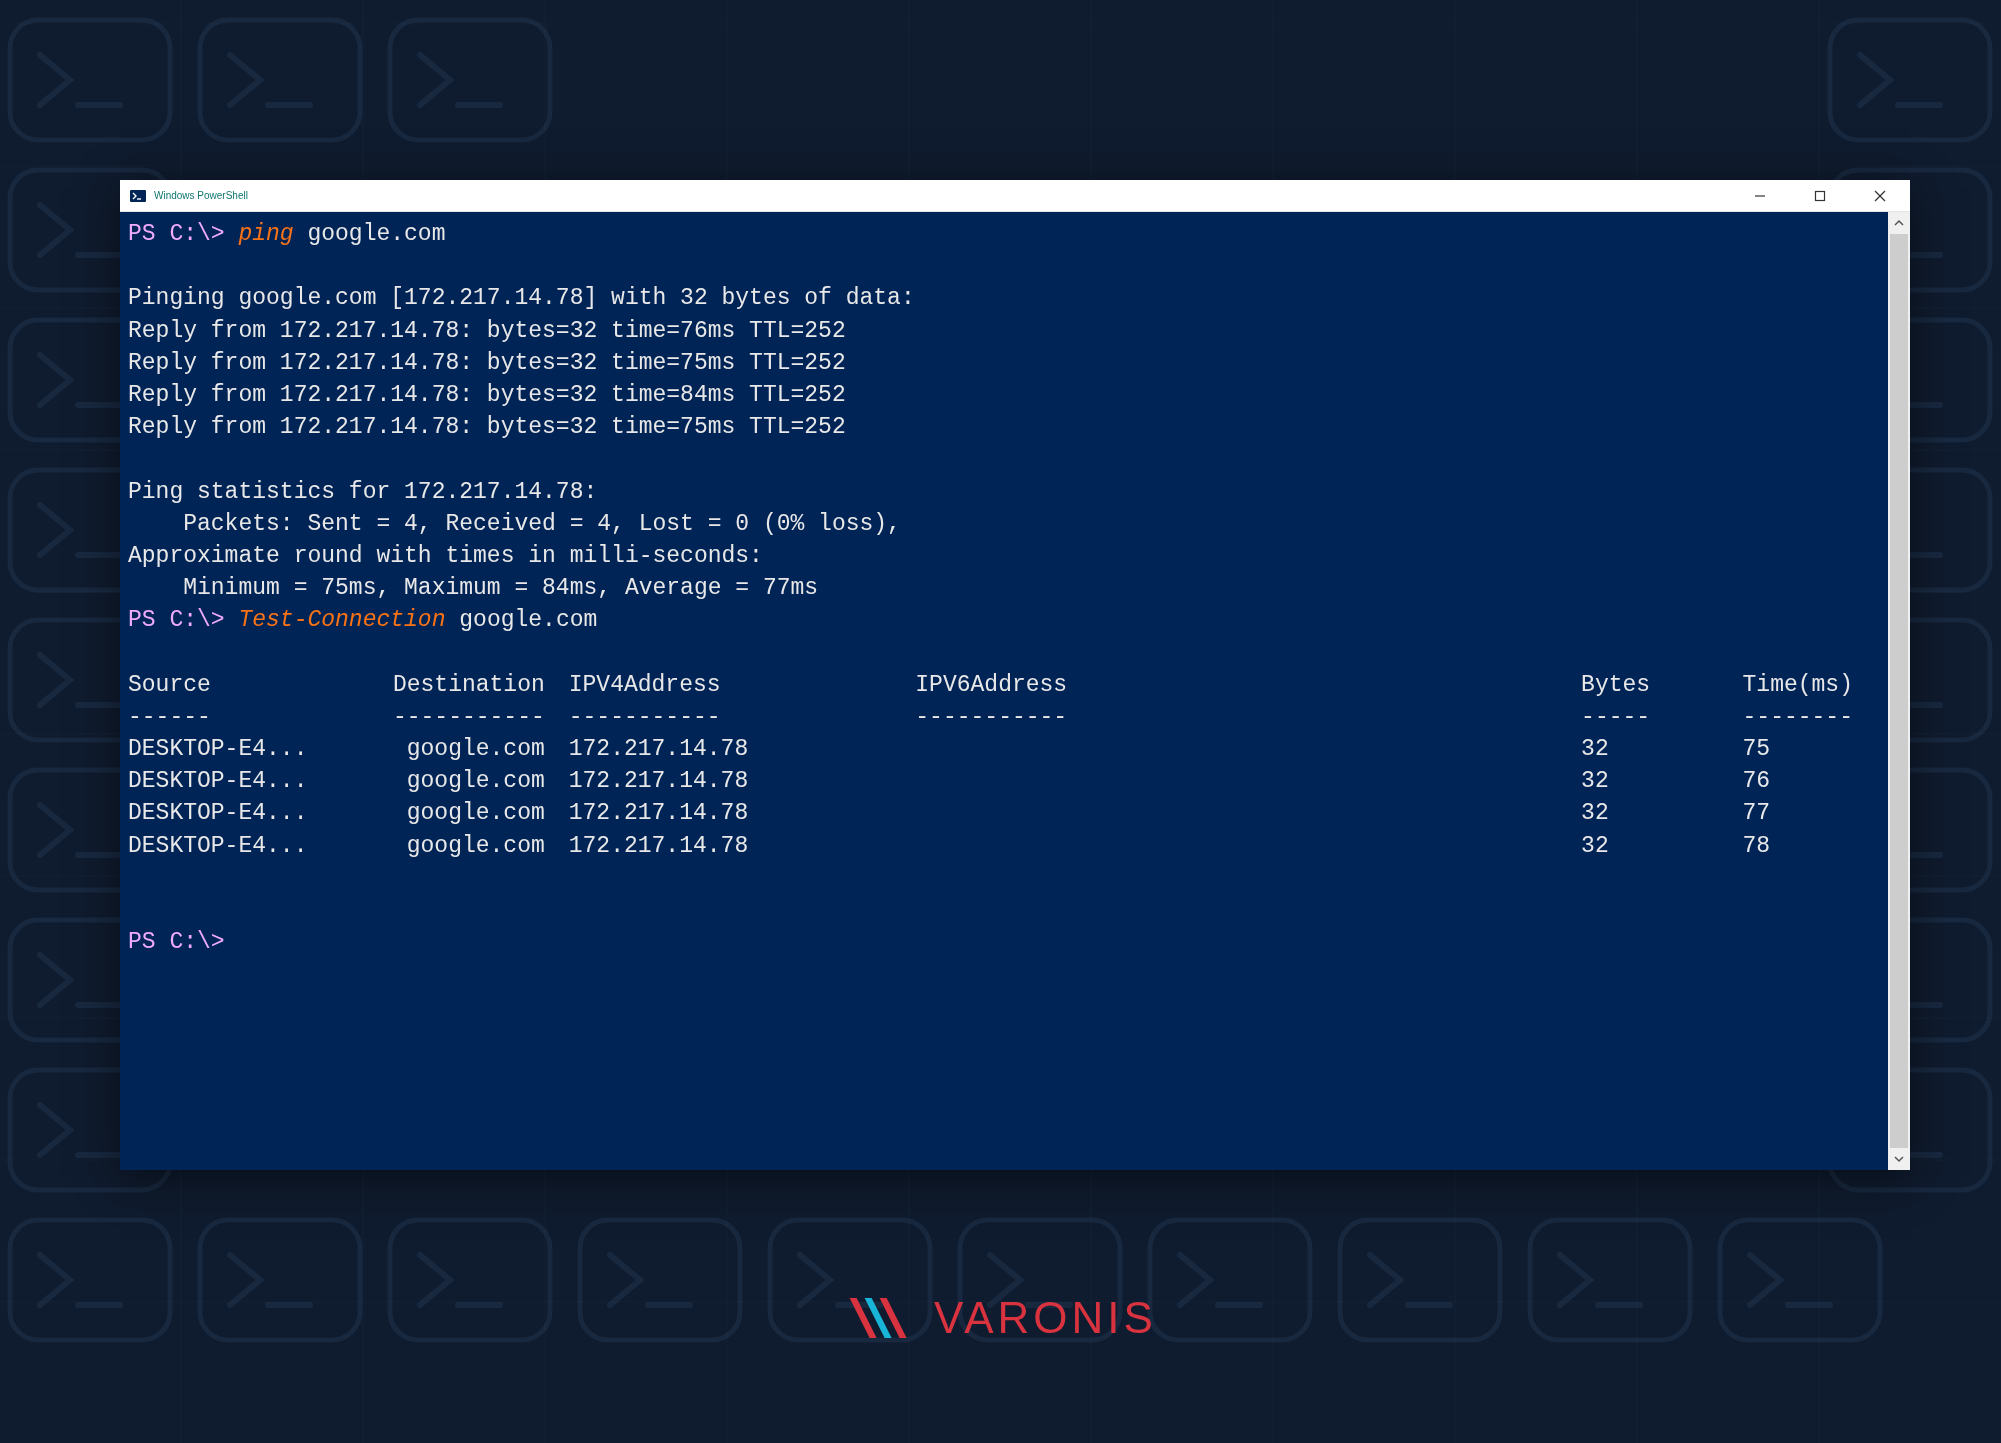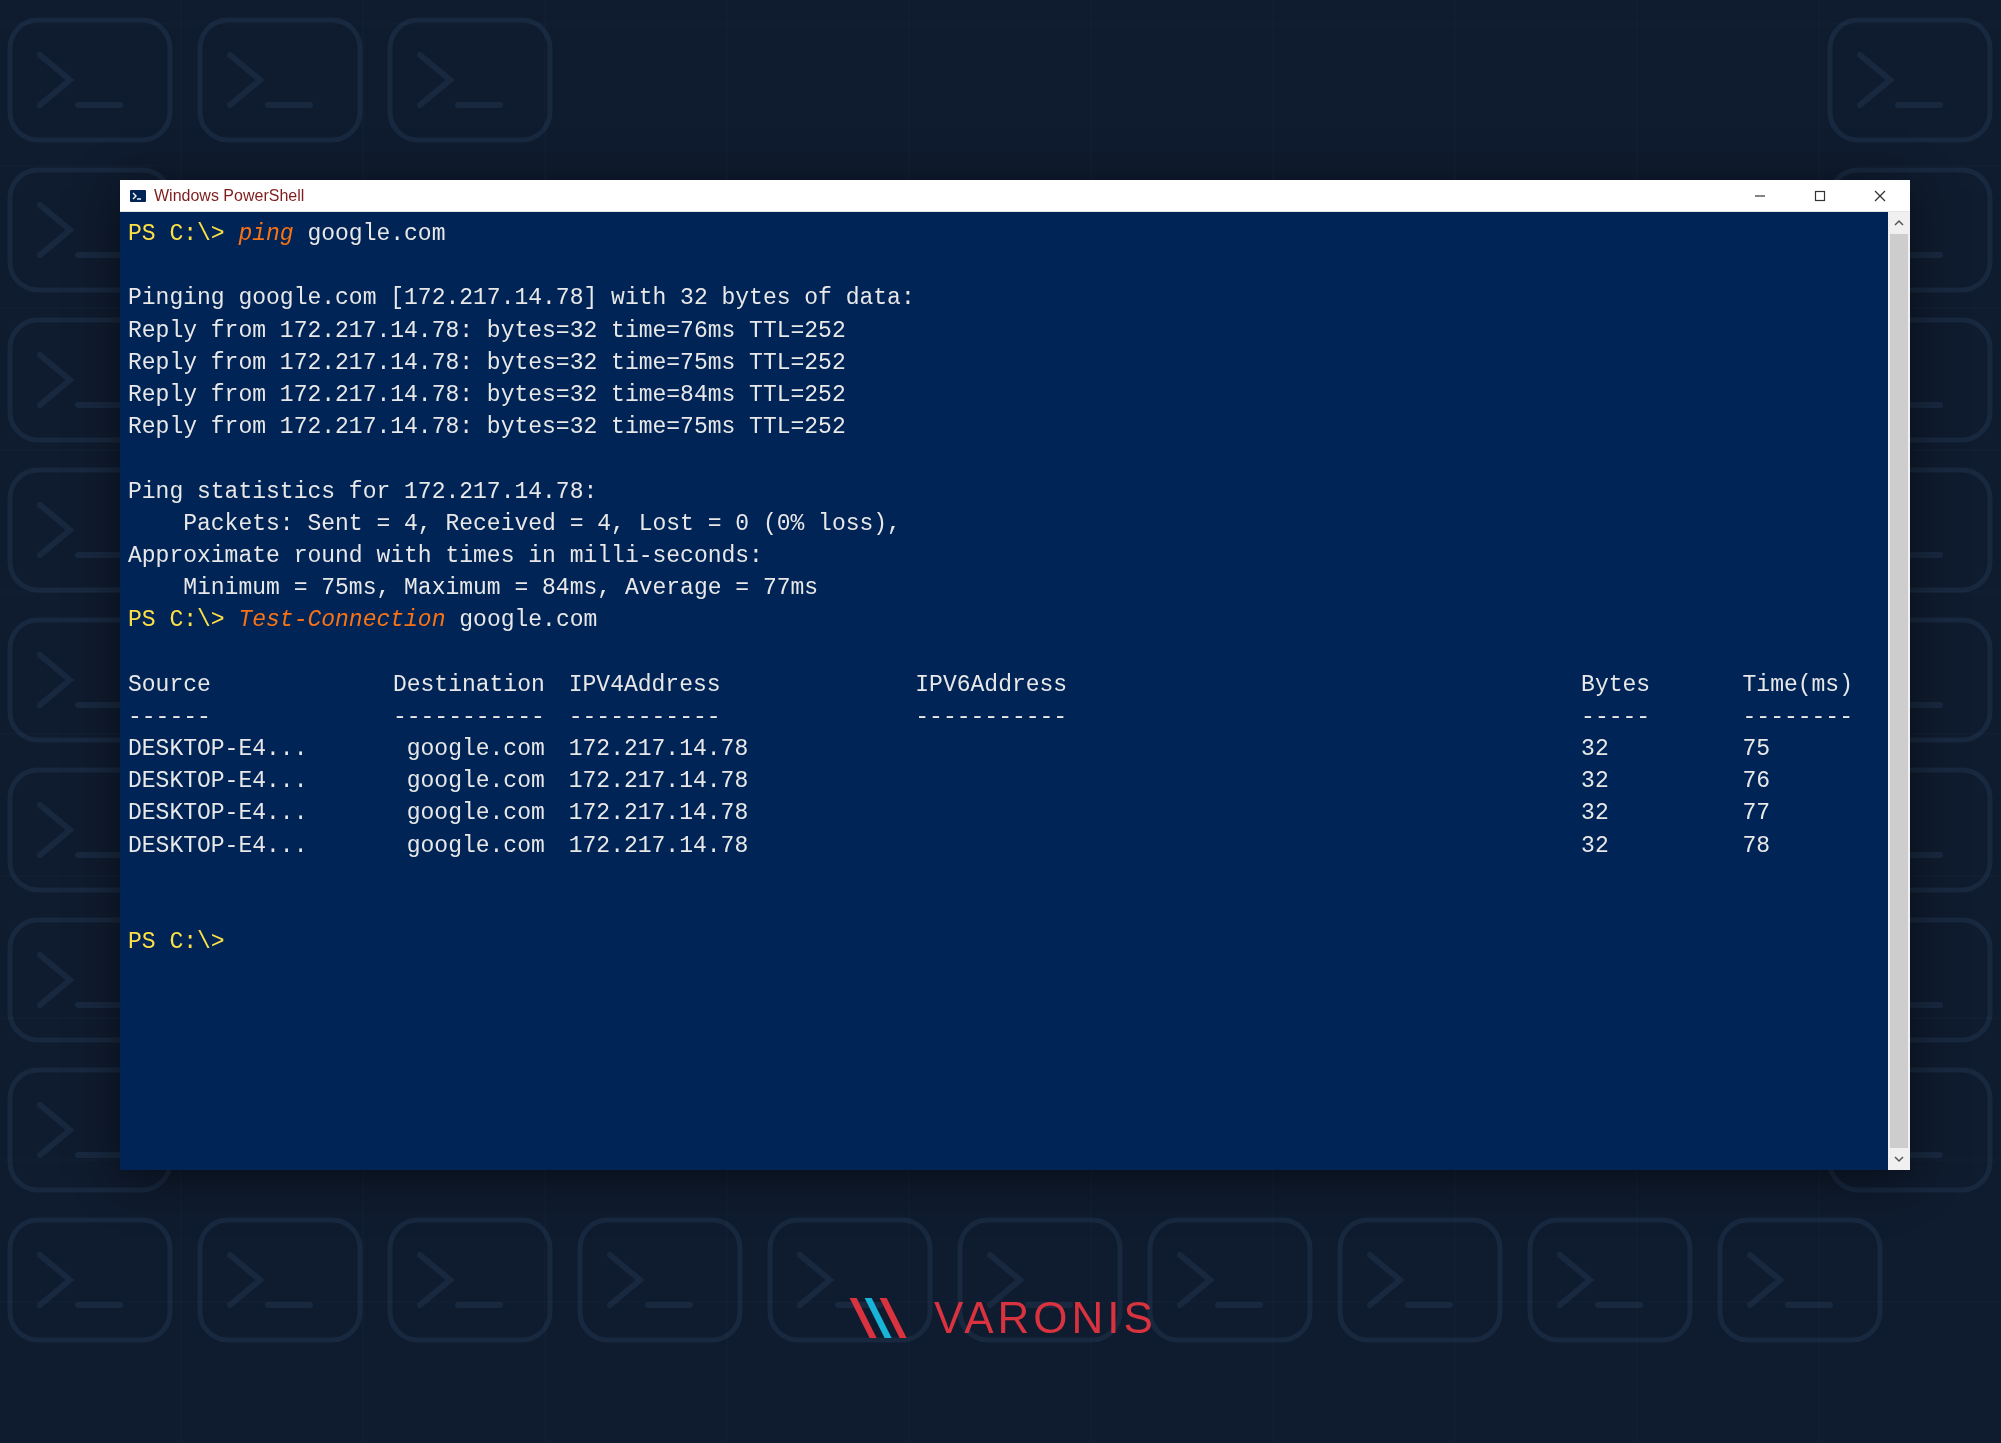--- a/index.html
+++ b/index.html
@@ -47,22 +47,22 @@
   }
   .titlebar-icon {
     width: 16px;
     height: 16px;
     margin: 0 8px 0 10px;
     display: inline-flex;
     align-items: center;
     justify-content: center;
   }
   .titlebar-title {
-    font-size: 16px;
-    color: #7f1d1d;
+    font-size: 10px;
+    color: #0f766e;
     flex: 1;
   }
   .win-controls {
     display: flex;
     height: 100%;
   }
   .win-btn {
     width: 60px;
     height: 100%;
     display: flex;
@@ -106,21 +106,21 @@
     position: absolute;
     top: 22px; bottom: 22px; left: 0; right: 0;
   }
   .scrollbar-thumb {
     position: absolute;
     left: 2px; right: 2px;
     top: 0;
     height: 100%;
     background: #cdcdcd;
   }
-  .prompt { color: #fde047; font-family: Liberation Mono, monospace; }
+  .prompt { color: #f0abfc; font-family: Liberation Mono, monospace; }
   .cmd-yellow { color: #f97316; font-style: italic; }
   .tbl-row { display: flex; gap: 24px; }
   .c-source { width: 200px; }
   .c-dest { width: 200px; text-align: right; }
   .c-ipv4 { width: 300px; }
   .c-ipv6 { width: 620px; margin-left: 28px; }
   .c-bytes { width: 140px; margin-left: 33px; }
   .c-time { width: 140px; }
   
   .logo {

